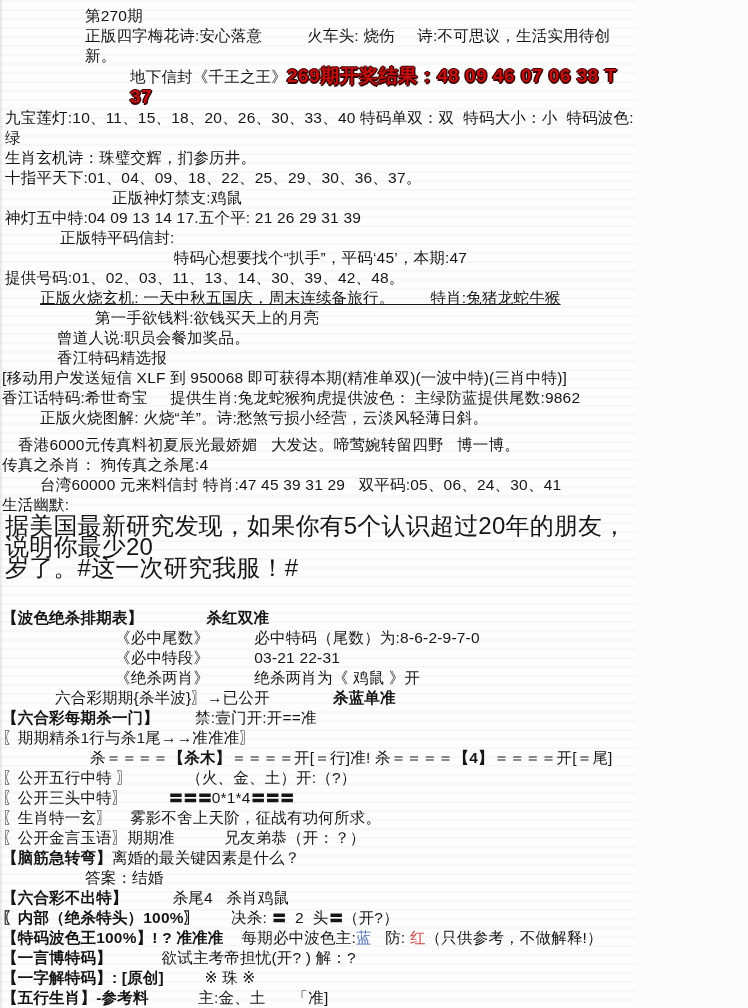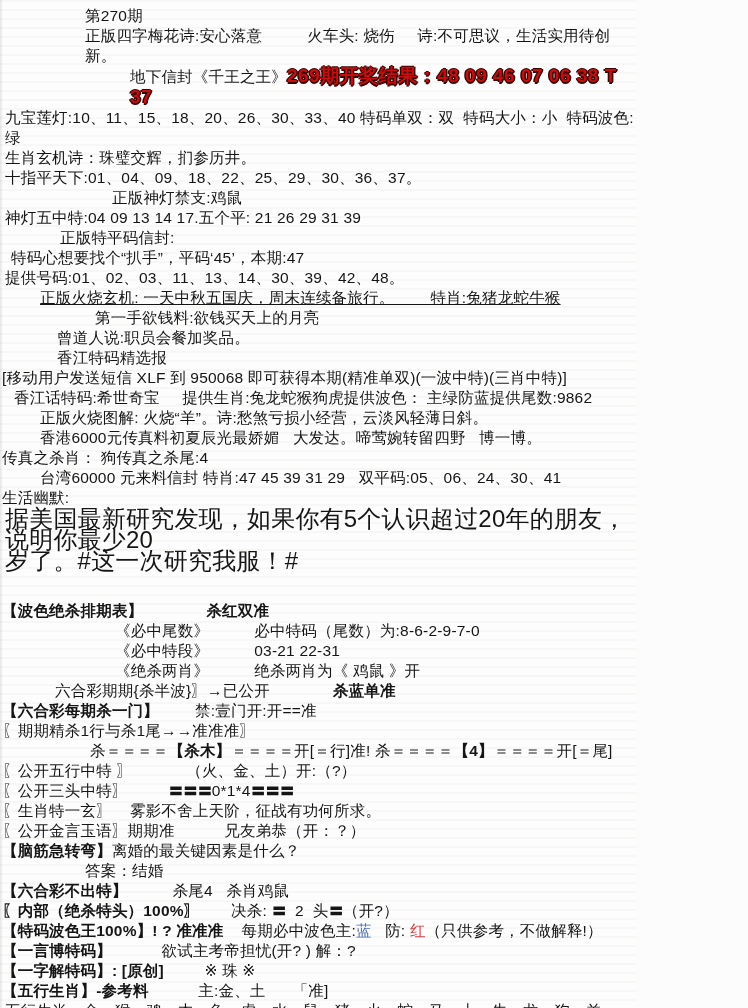--- a/index.html
+++ b/index.html
@@ -44,30 +44,30 @@
 <div class="page" id="doc">
     <div class="line" style="padding-left: 85px;"><span>第270期</span></div>
     <div class="line" style="padding-left: 85px;"><span>正版四字梅花诗:安心落意          火车头: 烧伤     诗:不可思议，生活实用待创新。</span></div>
     <div class="line" style="padding-left: 130px;"><span>地下信封《千王之王》</span><span class="s-rb">269期开奖结果：48 09 46 07 06 38 T 37</span></div>
     <div class="line" style="padding-left: 5px;"><span>九宝莲灯:10、11、15、18、20、26、30、33、40 特码单双：双  特码大小：小  特码波色:绿</span></div>
     <div class="line" style="padding-left: 5px;"><span>生肖玄机诗：珠璧交辉，扪参历井。</span></div>
     <div class="line" style="padding-left: 5px;"><span>十指平天下:01、04、09、18、22、25、29、30、36、37。</span></div>
     <div class="line" style="padding-left: 112px;"><span>正版神灯禁支:鸡鼠</span></div>
     <div class="line" style="padding-left: 5px;"><span>神灯五中特:04 09 13 14 17.五个平: 21 26 29 31 39</span></div>
     <div class="line" style="padding-left: 60px;"><span>正版特平码信封:</span></div>
-    <div class="line" style="padding-left: 11px;"><span>特码心想要找个“扒手”，平码‘45’，本期:47</span></div>
+    <div class="line" style="padding-left: 5px; text-align: center;"><span>特码心想要找个“扒手”，平码‘45’，本期:47</span></div>
     <div class="line" style="padding-left: 5px;"><span>提供号码:01、02、03、11、13、14、30、39、42、48。</span></div>
     <div class="line" style="padding-left: 40px; text-decoration: underline;"><span>正版火烧玄机: 一天中秋五国庆，周末连续备旅行。        特肖:兔猪龙蛇牛猴</span></div>
     <div class="line" style="padding-left: 95px;"><span>第一手欲钱料:欲钱买天上的月亮</span></div>
     <div class="line" style="padding-left: 57px;"><span>曾道人说:职员会餐加奖品。</span></div>
     <div class="line" style="padding-left: 57px;"><span>香江特码精选报</span></div>
     <div class="line" style="padding-left: 2px;"><span>[移动用户发送短信 XLF 到 950068 即可获得本期(精准单双)(一波中特)(三肖中特)]</span></div>
-    <div class="line" style="padding-left: 2px; margin-left: 12px;"><span>香江话特码:希世奇宝     提供生肖:兔龙蛇猴狗虎提供波色： 主绿防蓝提供尾数:9862</span></div>
+    <div class="line" style="padding-left: 2px;"><span>香江话特码:希世奇宝     提供生肖:兔龙蛇猴狗虎提供波色： 主绿防蓝提供尾数:9862</span></div>
     <div class="line" style="padding-left: 40px;"><span>正版火烧图解: 火烧“羊”。诗:愁煞亏损小经营，云淡风轻薄日斜。</span></div>
-    <div class="line" style="padding-left: 40px;"><span>香港6000元传真料初夏辰光最娇媚   大发达。啼莺婉转留四野   博一博。</span></div>
+    <div class="line" style="padding-left: 18px; margin-top: 7px;"><span>香港6000元传真料初夏辰光最娇媚   大发达。啼莺婉转留四野   博一博。</span></div>
     <div class="line" style="padding-left: 2px;"><span>传真之杀肖： 狗传真之杀尾:4</span></div>
     <div class="line" style="padding-left: 40px;"><span>台湾60000 元来料信封 特肖:47 45 39 31 29   双平码:05、06、24、30、41</span></div>
     <div class="line" style="padding-left: 2px;"><span>生活幽默:</span></div>
     <div class="line big" style="padding-left: 5px;"><span>据美国最新研究发现，如果你有5个认识超过20年的朋友，说明你最少20</span></div>
     <div class="line big" style="padding-left: 5px;"><span>岁了。#这一次研究我服！#</span></div>
     <div class="line" style="padding-left: 2px; margin-top: 30px;"><span class="s-b">【波色绝杀排期表】</span><span>              </span><span class="s-b">杀红双准</span></div>
     <div class="line" style="padding-left: 115px;"><span>《必中尾数》</span><span>          必中特码（尾数）为:8-6-2-9-7-0</span></div>
     <div class="line" style="padding-left: 115px;"><span>《必中特段》</span><span>          03-21 22-31</span></div>
     <div class="line" style="padding-left: 115px;"><span>《绝杀两肖》</span><span>          绝杀两肖为《 鸡鼠 》开</span></div>
     <div class="line" style="padding-left: 55px;"><span>六合彩期期{杀半波}〗→已公开</span><span>              </span><span class="s-b">杀蓝单准</span></div>

